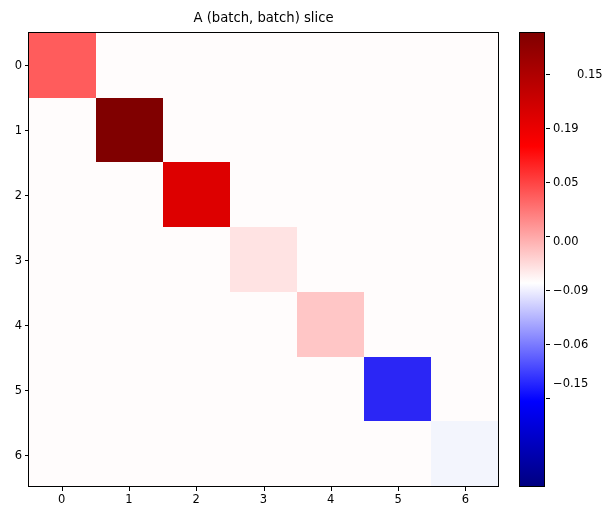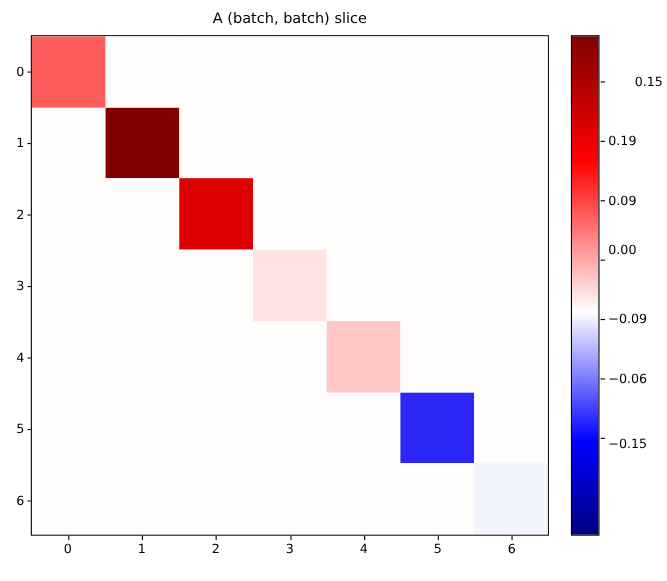--- a/index.html
+++ b/index.html
@@ -152,24 +152,24 @@
 
   <div id="colorbar-wrap">
     <div id="colorbar-gradient" style="background: linear-gradient(rgb(128, 0, 0) 0%, rgb(255, 0, 0) 25%, rgb(255, 255, 255) 55.2%, rgb(0, 0, 255) 81.3%, rgb(0, 0, 128) 100%);"></div>
   </div>
   <div id="colorbar-ticks-layer">
       <div class="cb-tick" style="top: 74.0498px;"></div>
       <div class="cb-tick-label" style="top: 74.0498px; margin-left: 24px;">0.15</div>
       <div class="cb-tick" style="top: 127.96px;"></div>
       <div class="cb-tick-label" style="top: 127.96px;">0.19</div>
       <div class="cb-tick" style="top: 181.87px;"></div>
-      <div class="cb-tick-label" style="top: 181.87px;">0.09</div>
+      <div class="cb-tick-label" style="top: 181.87px;">0.05</div>
       <div class="cb-tick" style="top: 235.78px;"></div>
-      <div class="cb-tick-label" style="top: 227px;">0.00</div>
+      <div class="cb-tick-label" style="top: 241px;">0.00</div>
       <div class="cb-tick" style="top: 289.69px;"></div>
       <div class="cb-tick-label" style="top: 289.69px;">−0.09</div>
       <div class="cb-tick" style="top: 343.6px;"></div>
       <div class="cb-tick-label" style="top: 343.6px;">−0.06</div>
       <div class="cb-tick" style="top: 397.509px;"></div>
-      <div class="cb-tick-label" style="top: 403px;">−0.15</div>
+      <div class="cb-tick-label" style="top: 383px;">−0.15</div>
     </div>
 
 </div>
 
 </body></html>

